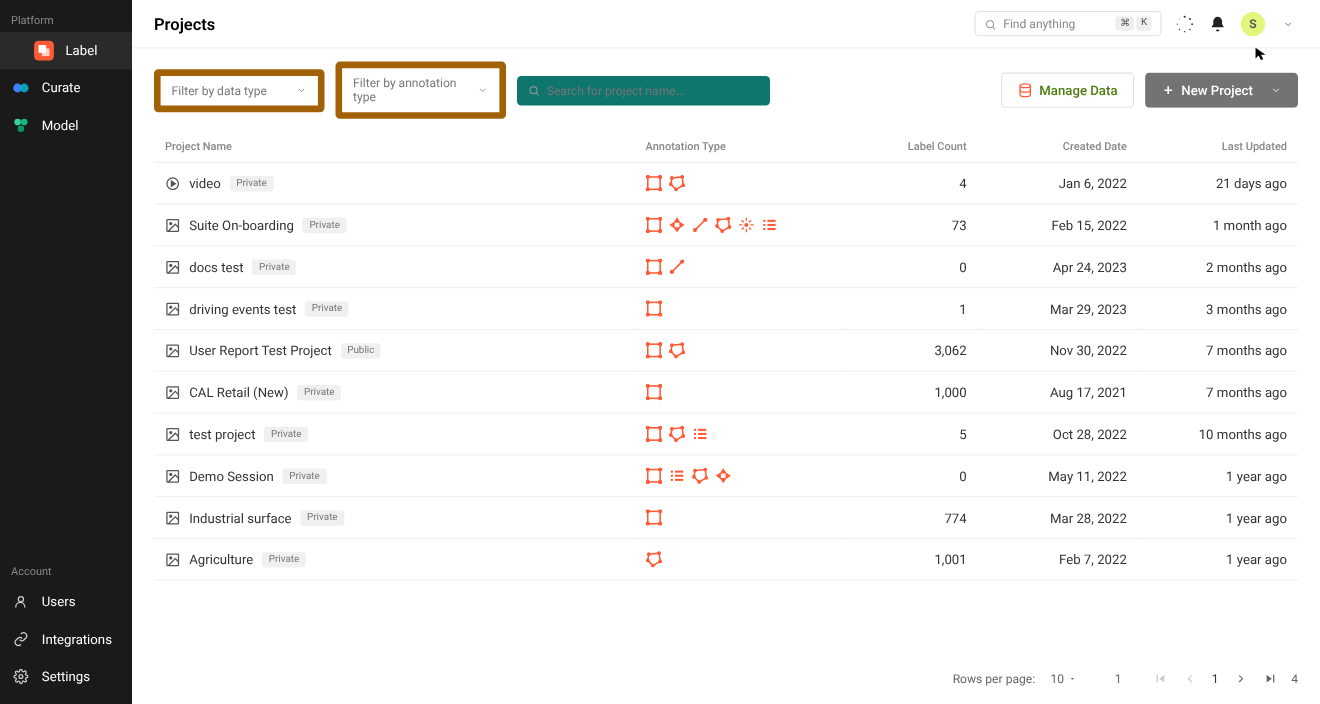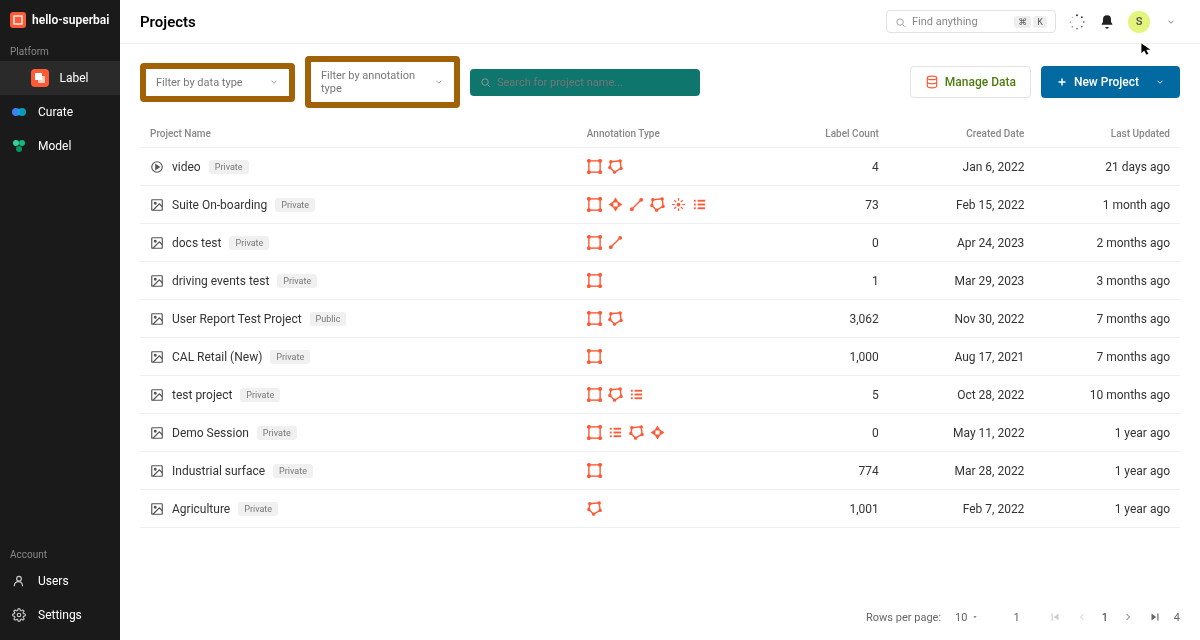--- a/index.html
+++ b/index.html
@@ -25,21 +25,21 @@
 .kbd { background: #eee; border-radius: 3px; padding: 1px 4px; font-size: 9px; color: #555; }
 .top-icon { width: 18px; height: 18px; display: flex; align-items: center; justify-content: center; cursor: pointer; }
 .avatar { width: 22px; height: 22px; border-radius: 50%; background: #e3f57a; color: #555; font-size: 11px; display: flex; align-items: center; justify-content: center; font-weight: 600; }
 .filters-row { display: flex; align-items: center; gap: 10px; padding: 12px 20px; }
 .filter-select { border: 6px solid #a16207; border-radius: 4px; padding: 7px 10px; font-size: 11px; color: #777; width: 155px; display: flex; align-items: center; justify-content: space-between; cursor: pointer; background: #fff; }
 .filter-search { display: flex; align-items: center; gap: 6px; background: #0f766e; border-radius: 4px; padding: 7px 10px; font-size: 11px; color: #888; width: 230px; }
 .filter-search input { border: none; background: transparent; outline: none; font-size: 11px; flex: 1; }
 .filters-spacer { flex: 1; }
 .btn { padding: 8px 14px; border-radius: 4px; font-size: 12px; font-weight: 500; display: flex; align-items: center; gap: 6px; cursor: pointer; border: 1px solid transparent; }
 .btn-outline { border-color: #e2e2e2; color: #4d7c0f; background: #fff; }
-.btn-primary { background: #0369a1; color: #fff; }
+.btn-primary { background: #737373; color: #fff; }
 .btn-primary .caret { margin-left: 10px; }
 .table-wrap { flex: 1; overflow: auto; padding: 0 20px; }
 table { width: 100%; border-collapse: collapse; }
 th { text-align: left; font-size: 10px; font-weight: 500; color: #888; padding: 8px 10px; border-bottom: 1px solid #eee; }
 th.right, td.right { text-align: right; }
 td { padding: 11px 10px; border-bottom: 1px solid #f0f0f0; font-size: 12px; color: #333; vertical-align: middle; }
 .pname { display: flex; align-items: flex-end; gap: 8px; }
 .pname .type-icon { width: 14px; height: 14px; color: #555; flex-shrink: 0; }
 .badge { font-size: 9px; background: #f0f0f0; color: #777; padding: 2px 6px; border-radius: 3px; }
 .anno { display: flex; gap: 6px; }
@@ -49,28 +49,20 @@
 .page-btn { color: #aaa; cursor: pointer; padding: 2px; }
 .page-btn.active { color: #333; }
 .rpp-sel { display: flex; align-items: center; gap: 4px; cursor: pointer; }
 .cursor-arrow { position: absolute; top: 42px; left: 1140px; }
 svg { display: block; }
 </style>
 </head>
 <body>
 
 <div class="sidebar">
-  <div class="sidebar-header">
-    <span class="logo">
-      <svg viewBox="0 0 10 10">
-          <rect x="1" y="1" width="8" height="8" fill="none" stroke="#fff" stroke-width="1.3"></rect>
-        </svg>
-    </span>
-    <span>hello-superbai</span>
-  </div>
   <div class="sidebar-section-label">Platform</div>
 
   <div class="sidebar-item active sb-label">
     <span class="sb-icon">
       <svg width="12" height="12" viewBox="0 0 12 12">
           <rect x="1" y="1" width="7" height="7" fill="#fff"></rect>
           <rect x="4" y="4" width="7" height="7" fill="#fff" opacity="0.7"></rect>
         </svg>
     </span>
     <span>Label</span>
@@ -102,20 +94,29 @@
   <div class="sidebar-section-label">Account</div>
 
   <div class="sidebar-item">
     <span class="sb-icon">
       <svg width="14" height="14" viewBox="0 0 24 24" fill="none" stroke="#ccc" stroke-width="2">
           <circle cx="12" cy="8" r="4"></circle>
           <path d="M4 21v-1a7 7 0 0 1 14 0v1"></path>
         </svg>
     </span>
     <span>Users</span>
+  </div>
+  <div class="sidebar-item">
+    <span class="sb-icon">
+      <svg width="14" height="14" viewBox="0 0 24 24" fill="none" stroke="#ccc" stroke-width="2">
+          <path d="M10 13a5 5 0 0 0 7 0l3-3a5 5 0 0 0-7-7l-1 1"></path>
+          <path d="M14 11a5 5 0 0 0-7 0l-3 3a5 5 0 0 0 7 7l1-1"></path>
+        </svg>
+    </span>
+    <span>Integrations</span>
   </div>
   <div class="sidebar-item">
     <span class="sb-icon">
       <svg width="14" height="14" viewBox="0 0 24 24" fill="none" stroke="#ccc" stroke-width="2">
           <circle cx="12" cy="12" r="3"></circle>
           <path d="M19.4 15a1.7 1.7 0 0 0 .3 1.8l.1.1a2 2 0 1 1-2.8 2.8l-.1-.1a1.7 1.7 0 0 0-1.8-.3 1.7 1.7 0 0 0-1 1.5V21a2 2 0 0 1-4 0v-.1a1.7 1.7 0 0 0-1-1.5 1.7 1.7 0 0 0-1.8.3l-.1.1a2 2 0 1 1-2.8-2.8l.1-.1a1.7 1.7 0 0 0 .3-1.8 1.7 1.7 0 0 0-1.5-1H3a2 2 0 0 1 0-4h.1a1.7 1.7 0 0 0 1.5-1 1.7 1.7 0 0 0-.3-1.8l-.1-.1a2 2 0 1 1 2.8-2.8l.1.1a1.7 1.7 0 0 0 1.8.3h0a1.7 1.7 0 0 0 1-1.5V3a2 2 0 0 1 4 0v.1a1.7 1.7 0 0 0 1 1.5 1.7 1.7 0 0 0 1.8-.3l.1-.1a2 2 0 1 1 2.8 2.8l-.1.1a1.7 1.7 0 0 0-.3 1.8v0a1.7 1.7 0 0 0 1.5 1H21a2 2 0 0 1 0 4h-.1a1.7 1.7 0 0 0-1.5 1z"></path>
         </svg>
     </span>
     <span>Settings</span>
   </div>

